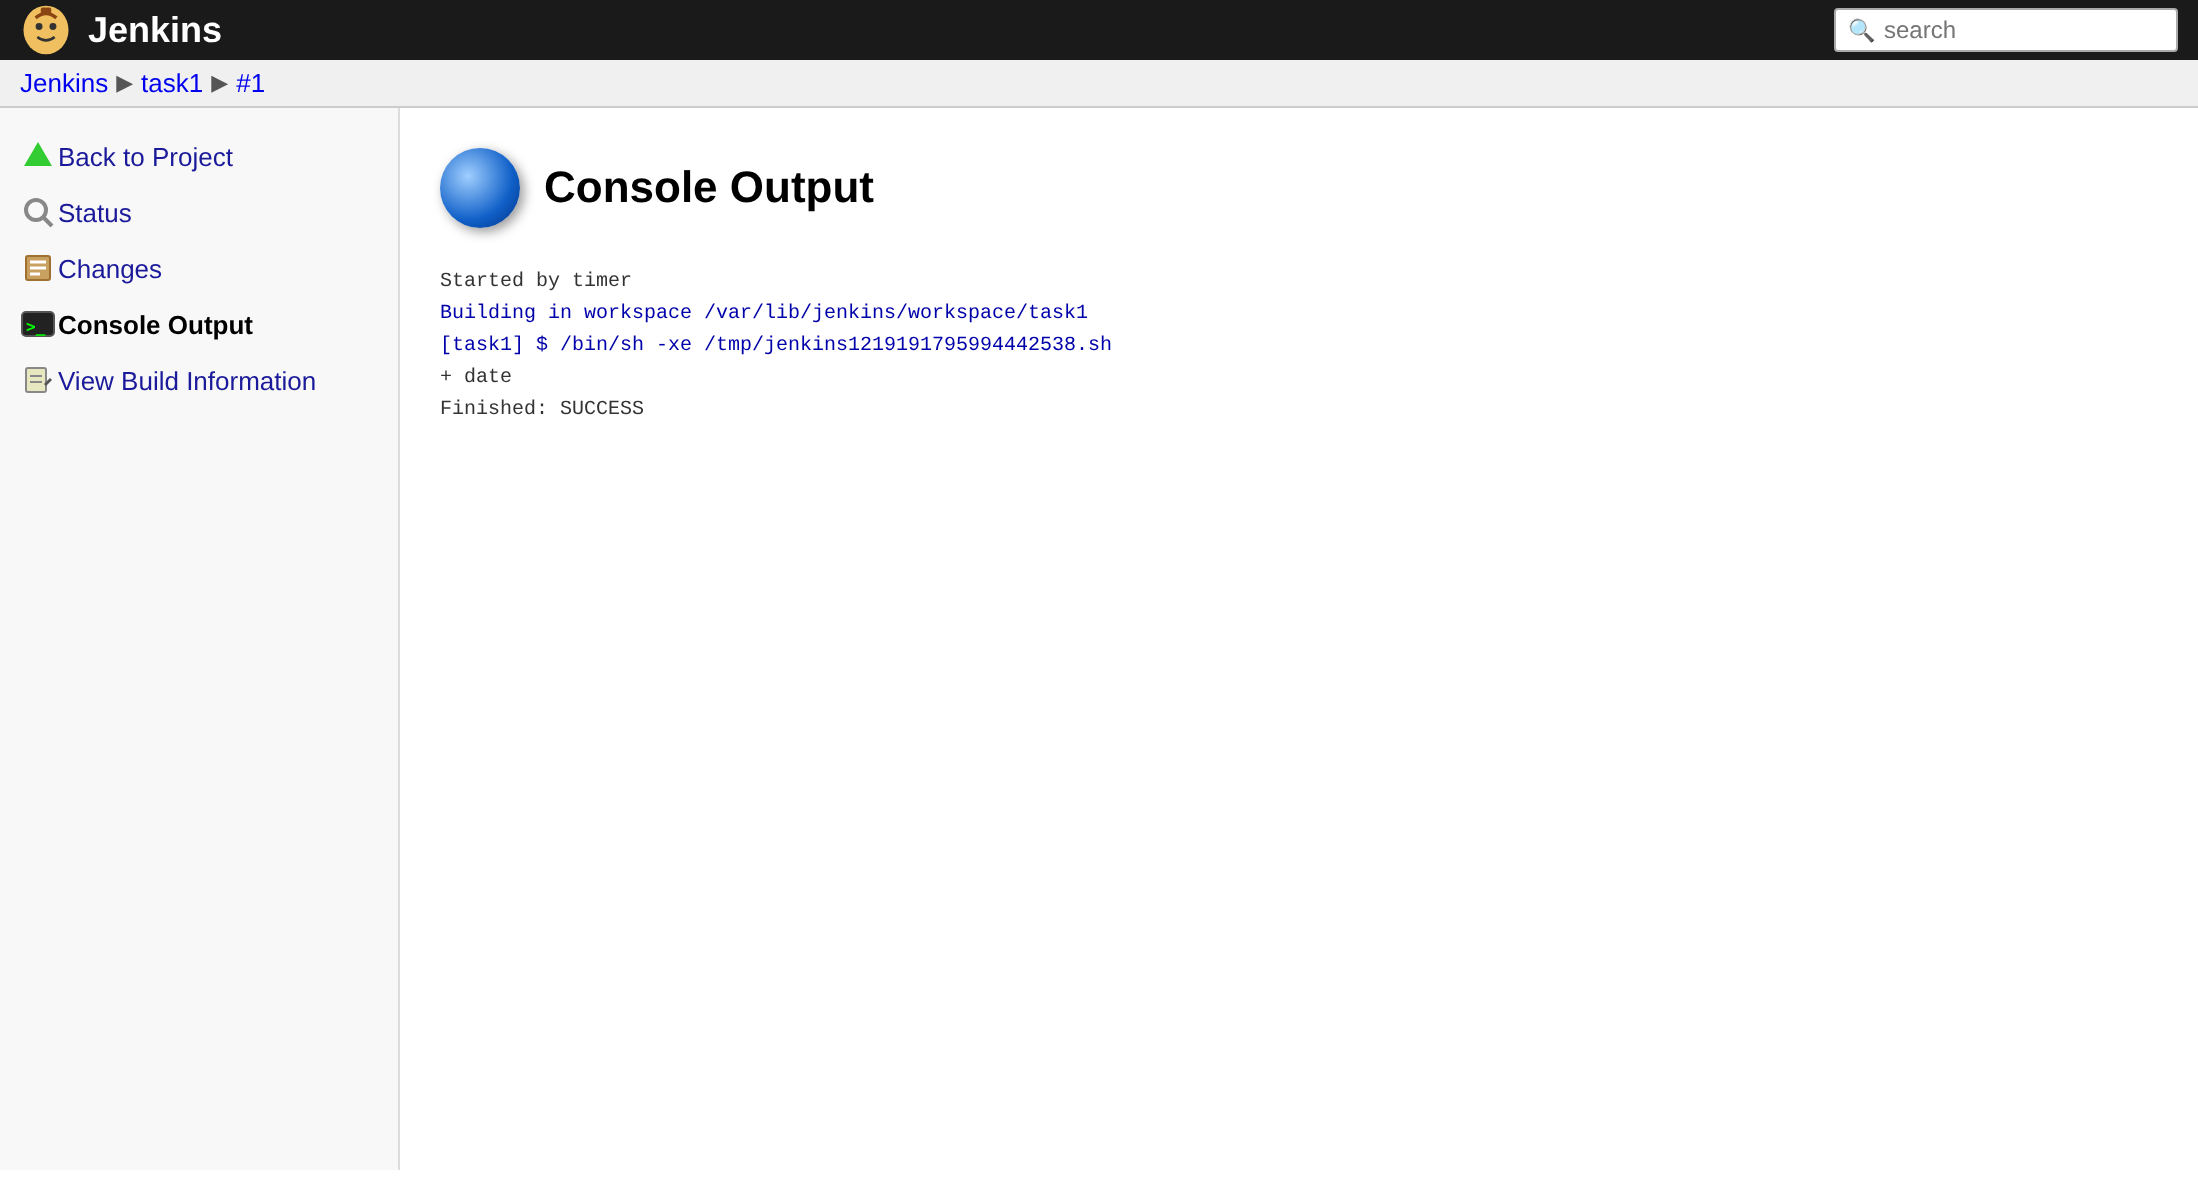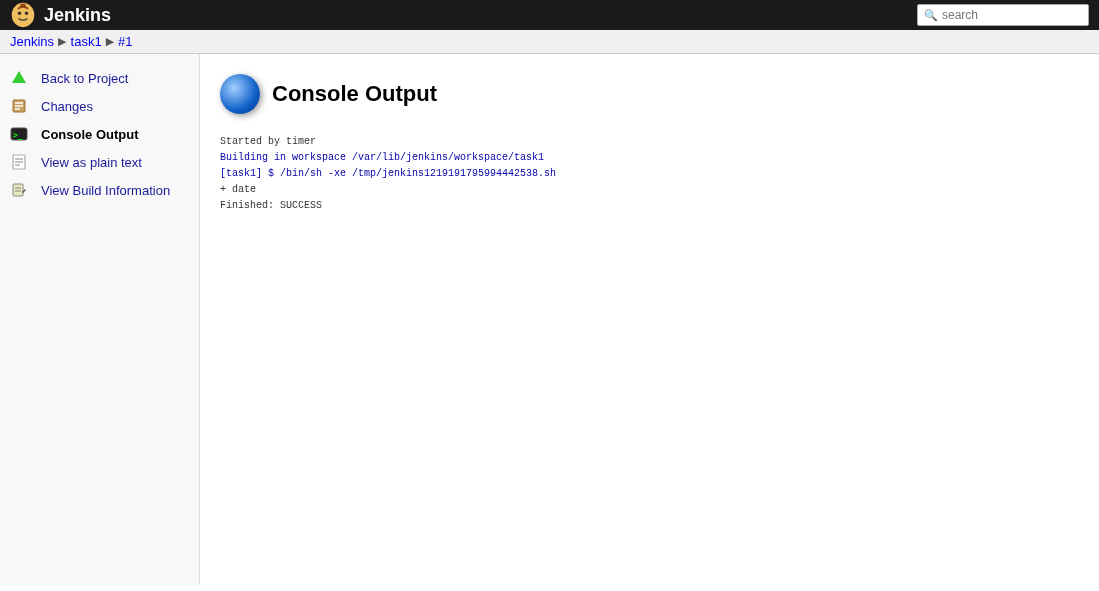--- a/index.html
+++ b/index.html
@@ -78,21 +78,21 @@
     #sidebar {
       width: 200px;
       background: #f8f8f8;
       border-right: 1px solid #ddd;
       padding: 10px 0;
       flex-shrink: 0;
     }
     .sidebar-item {
       display: flex;
       align-items: center;
-      gap: 13px;
+      gap: 1px;
       padding: 5px 10px;
       cursor: pointer;
       color: #1a1a9a;
       text-decoration: none;
       font-size: 13px;
     }
     .sidebar-item.active {
       font-weight: bold;
       color: #000;
     }
@@ -175,20 +175,29 @@
 
     <a class="sidebar-item" href="#">
       <span class="sidebar-icon">
         <svg width="18" height="18" viewBox="0 0 18 18" xmlns="http://www.w3.org/2000/svg">
           <polygon points="9,2 16,14 2,14" fill="#33cc33"></polygon>
         </svg>
       </span>
       <span>Back to Project</span>
     </a>
 
+    <a class="sidebar-item" href="#">
+      <span class="sidebar-icon">
+        <svg width="16" height="16" viewBox="0 0 16 16" xmlns="http://www.w3.org/2000/svg">
+          <circle cx="7" cy="7" r="5" stroke="#888" stroke-width="2" fill="none"></circle>
+          <line x1="11" y1="11" x2="15" y2="15" stroke="#888" stroke-width="2"></line>
+        </svg>
+      </span>
+      <span>Status</span>
+    </a>
 
     <a class="sidebar-item" href="#">
       <span class="sidebar-icon">
         <svg width="16" height="16" viewBox="0 0 16 16" xmlns="http://www.w3.org/2000/svg">
           <rect x="2" y="2" width="12" height="12" rx="1" fill="#c8a060" stroke="#a07030" stroke-width="1"></rect>
           <line x1="4" y1="5" x2="12" y2="5" stroke="#fff" stroke-width="1.5"></line>
           <line x1="4" y1="8" x2="12" y2="8" stroke="#fff" stroke-width="1.5"></line>
           <line x1="4" y1="11" x2="9" y2="11" stroke="#fff" stroke-width="1.5"></line>
         </svg>
       </span>
@@ -198,31 +207,20 @@
     <a class="sidebar-item active" href="#">
       <span class="sidebar-icon">
         <svg width="18" height="18" viewBox="0 0 18 18" xmlns="http://www.w3.org/2000/svg">
           <rect x="1" y="3" width="16" height="12" rx="2" fill="#222" stroke="#555" stroke-width="1"></rect>
           <text x="3" y="13" font-family="monospace" font-size="8" fill="#0f0">&gt;_</text>
         </svg>
       </span>
       <span>Console Output</span>
     </a>
 
-    <a class="sidebar-item" href="#">
-      <span class="sidebar-icon">
-        <svg width="16" height="16" viewBox="0 0 16 16" xmlns="http://www.w3.org/2000/svg">
-          <rect x="2" y="1" width="12" height="14" rx="1" fill="#fff" stroke="#aaa" stroke-width="1.2"></rect>
-          <line x1="4" y1="5" x2="12" y2="5" stroke="#888" stroke-width="1"></line>
-          <line x1="4" y1="8" x2="12" y2="8" stroke="#888" stroke-width="1"></line>
-          <line x1="4" y1="11" x2="9" y2="11" stroke="#888" stroke-width="1"></line>
-        </svg>
-      </span>
-      <span>View as plain text</span>
-    </a>
 
     <a class="sidebar-item" href="#">
       <span class="sidebar-icon">
         <svg width="16" height="16" viewBox="0 0 16 16" xmlns="http://www.w3.org/2000/svg">
           <rect x="2" y="2" width="10" height="12" rx="1" fill="#e8e8c0" stroke="#888" stroke-width="1"></rect>
           <line x1="4" y1="6" x2="10" y2="6" stroke="#888" stroke-width="1"></line>
           <line x1="4" y1="9" x2="10" y2="9" stroke="#888" stroke-width="1"></line>
           <polygon points="11,10 14,7 15,8 12,11" fill="#555"></polygon>
         </svg>
       </span>

